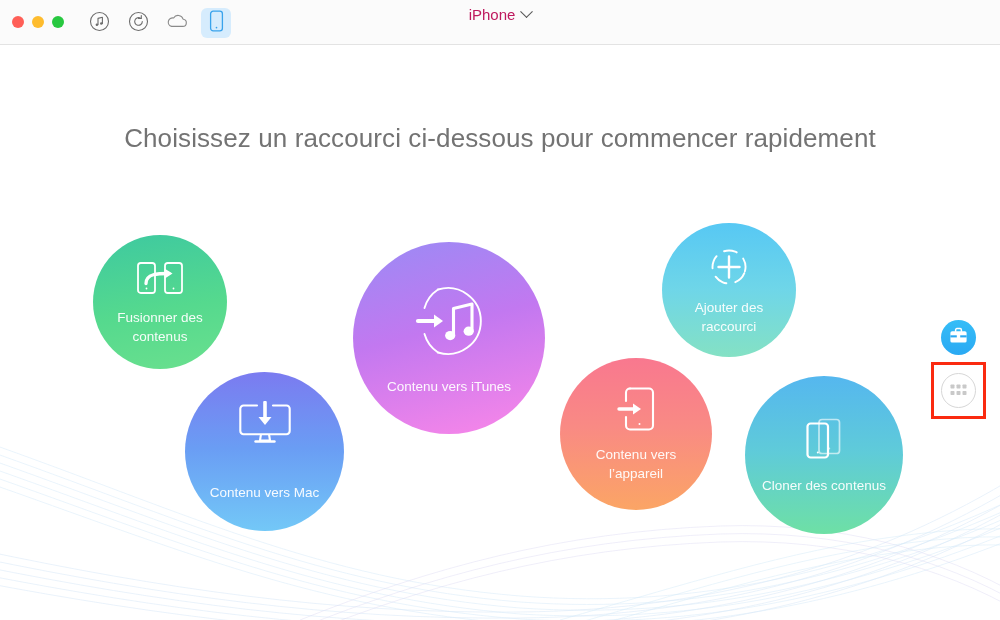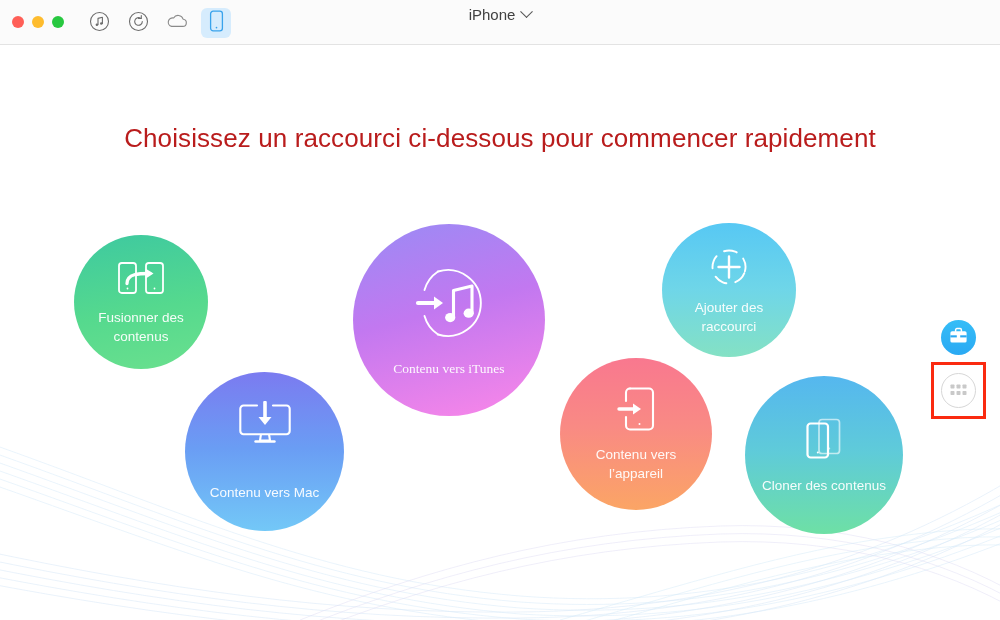--- a/index.html
+++ b/index.html
@@ -66,21 +66,21 @@
     position: absolute;
     top: 0;
     left: 0;
     width: 1000px;
     height: 29px;
     display: flex;
     align-items: center;
     justify-content: center;
     gap: 7px;
     font-size: 15px;
-    color: #404040;
+    color: #be185d;
     pointer-events: none;
   }
   .chev {
     display: inline-block;
     width: 8px; height: 8px;
     border-right: 1.4px solid #555;
     border-bottom: 1.4px solid #555;
     transform: rotate(45deg) translate(-2px,-2px);
   }
 
@@ -100,21 +100,21 @@
   }
 
   .heading {
     position: absolute;
     top: 78px;
     left: 0;
     width: 1000px;
     text-align: center;
     font-size: 26px;
     font-weight: 400;
-    color: #b91c1c;
+    color: #737373;
     letter-spacing: 0.1px;
   }
 
   
   .bubble {
     position: absolute;
     border-radius: 50%;
     display: flex;
     flex-direction: column;
     align-items: center;
@@ -130,31 +130,30 @@
   .bubble .cap {
     font-size: 13.5px;
     line-height: 19px;
     color: rgba(255,255,255,0.94);
     padding: 0 14px;
     white-space: pre-line;
   }
 
   
   #b-merge {
-    left: 74px; top: 190px;
+    left: 93px; top: 190px;
     width: 134px; height: 134px;
     background: linear-gradient(170deg,#3ec9a0 0%, #55d98e 55%, #6ae08e 100%);
   }
   #b-merge .glyph { margin-bottom: 9px; }
 
   #b-itunes {
-    left: 353px; top: 179px;
+    left: 353px; top: 197px;
     width: 192px; height: 192px;
     background: linear-gradient(165deg,#9a8bf5 0%, #c278f0 45%, #fb87e8 100%);
-    font-family: Liberation Serif, serif;
   }
   #b-itunes .glyph { margin-bottom: 16px; }
 
   #b-add {
     left: 662px; top: 178px;
     width: 134px; height: 134px;
     background: linear-gradient(180deg,#57c8f4 0%, #6fd6e8 50%, #84e1c4 100%);
   }
   #b-add .glyph { margin-bottom: 9px; }
 

